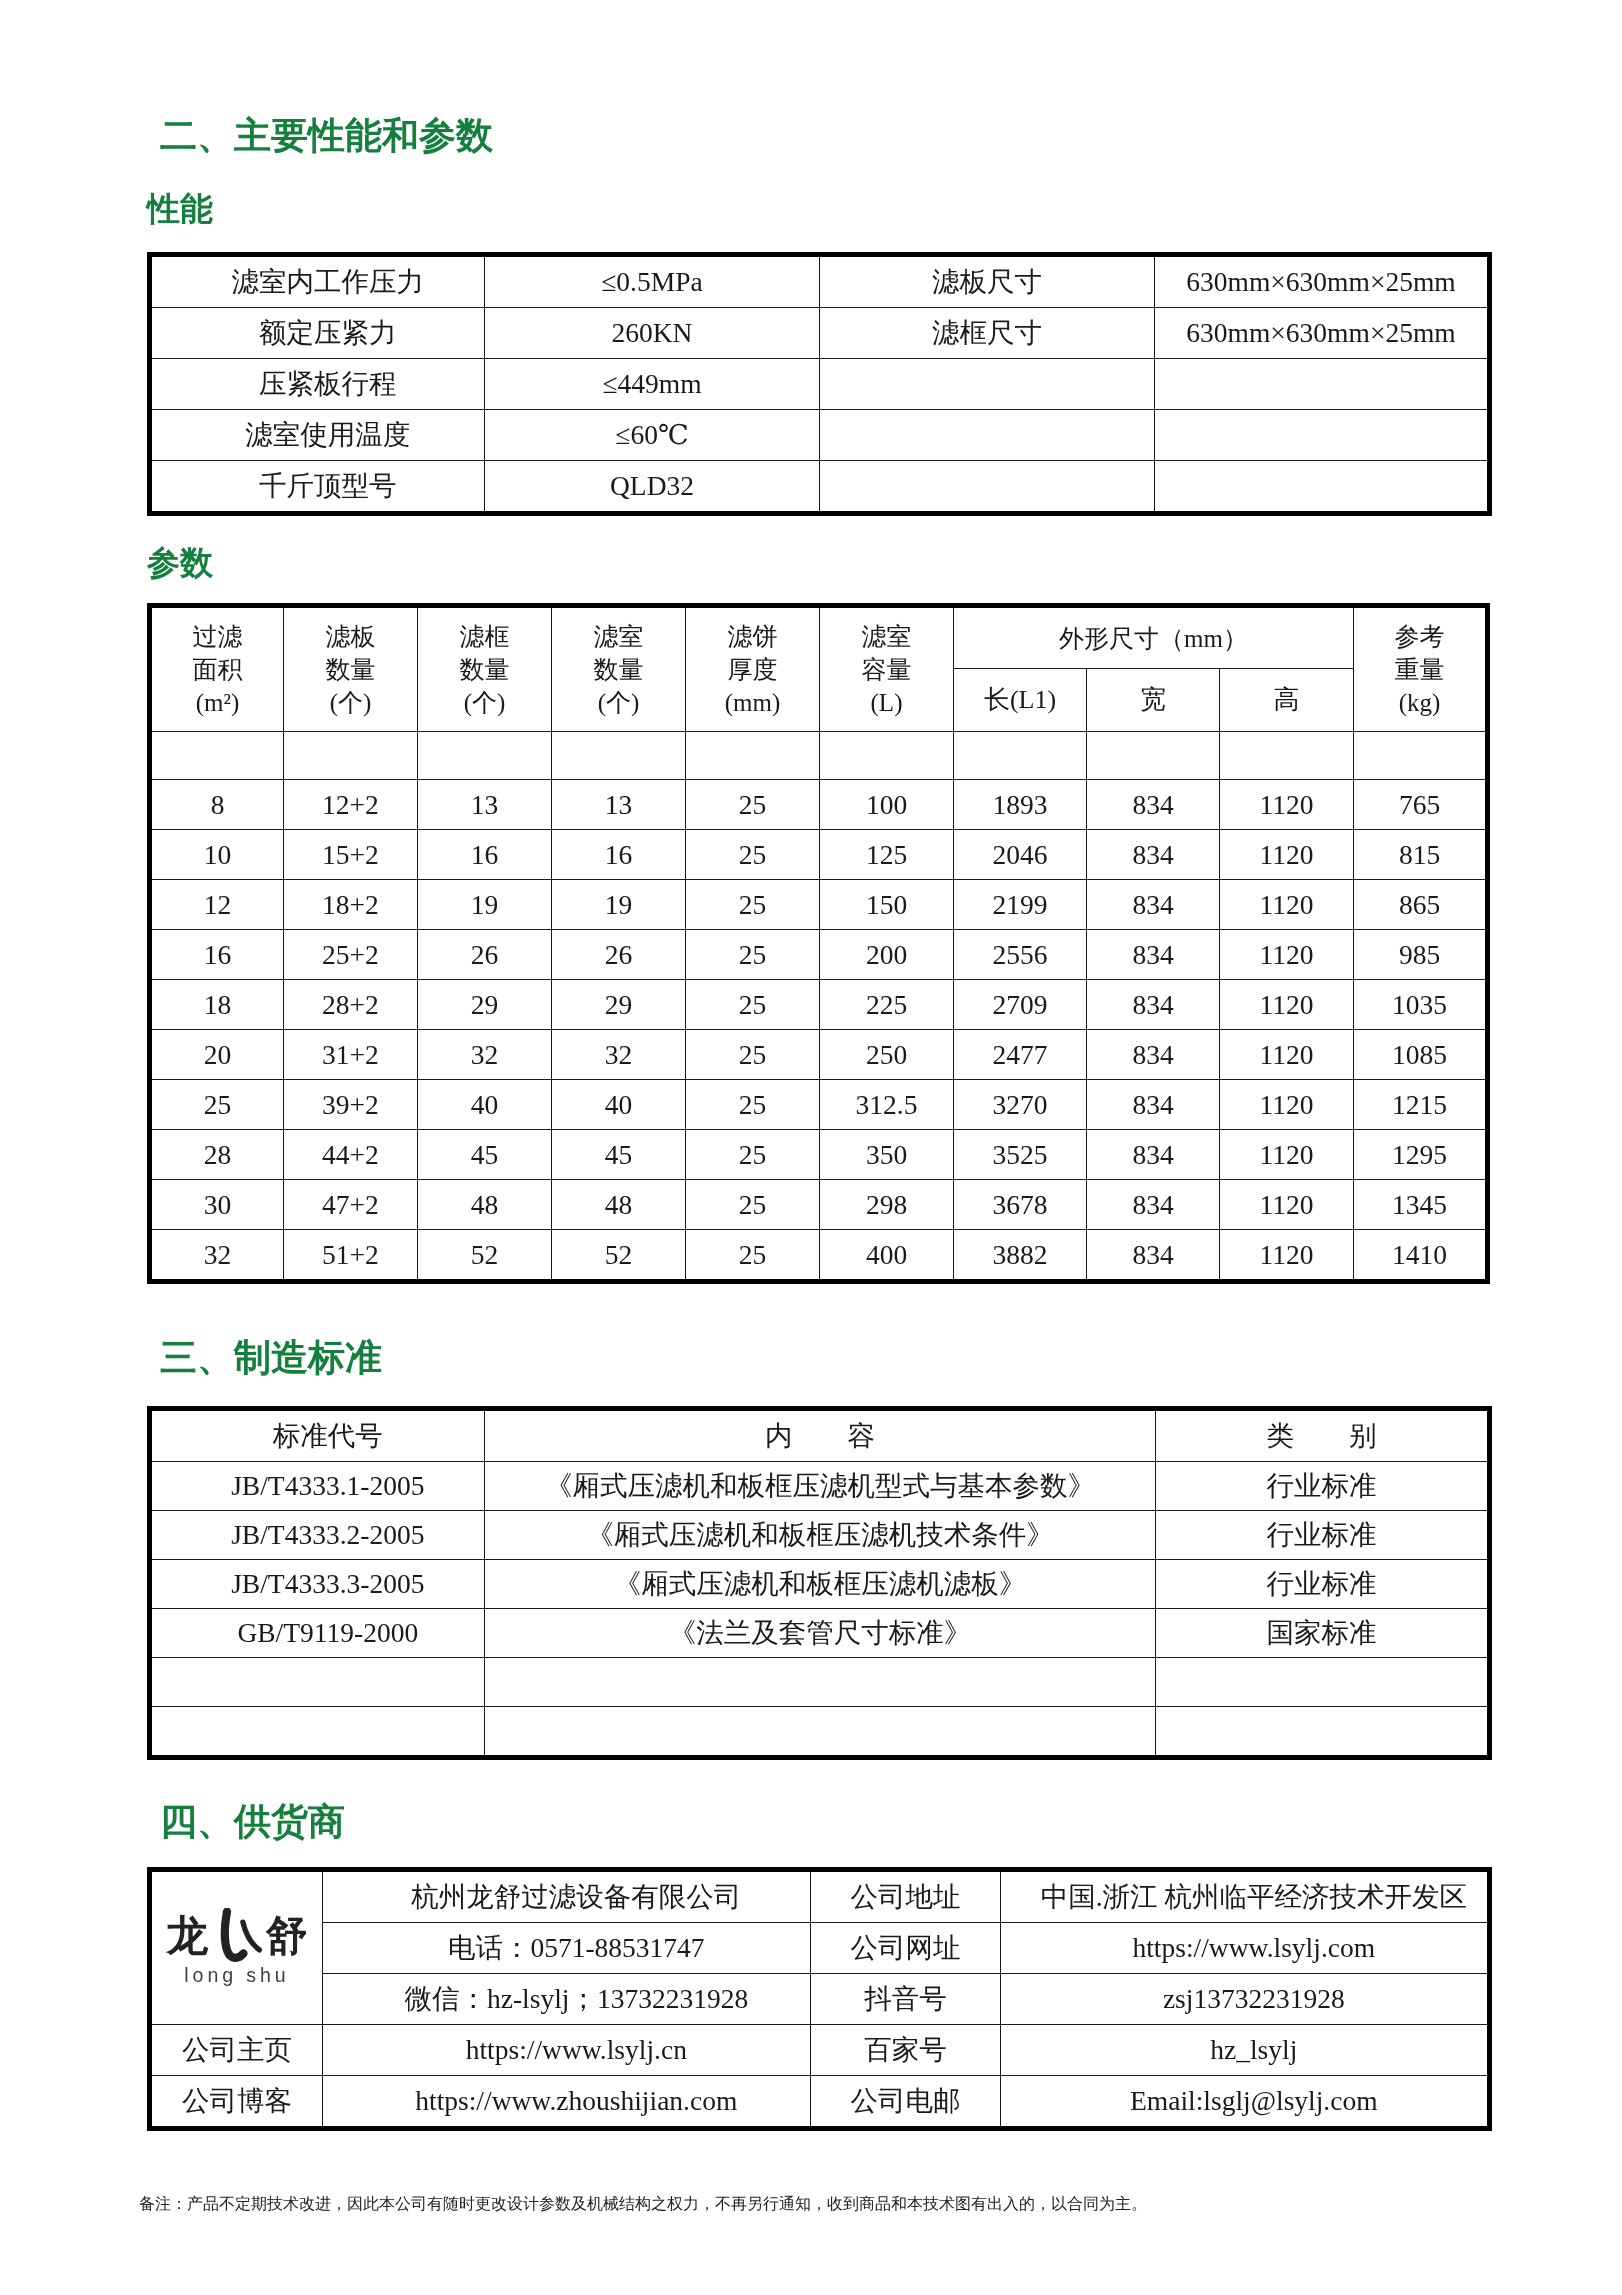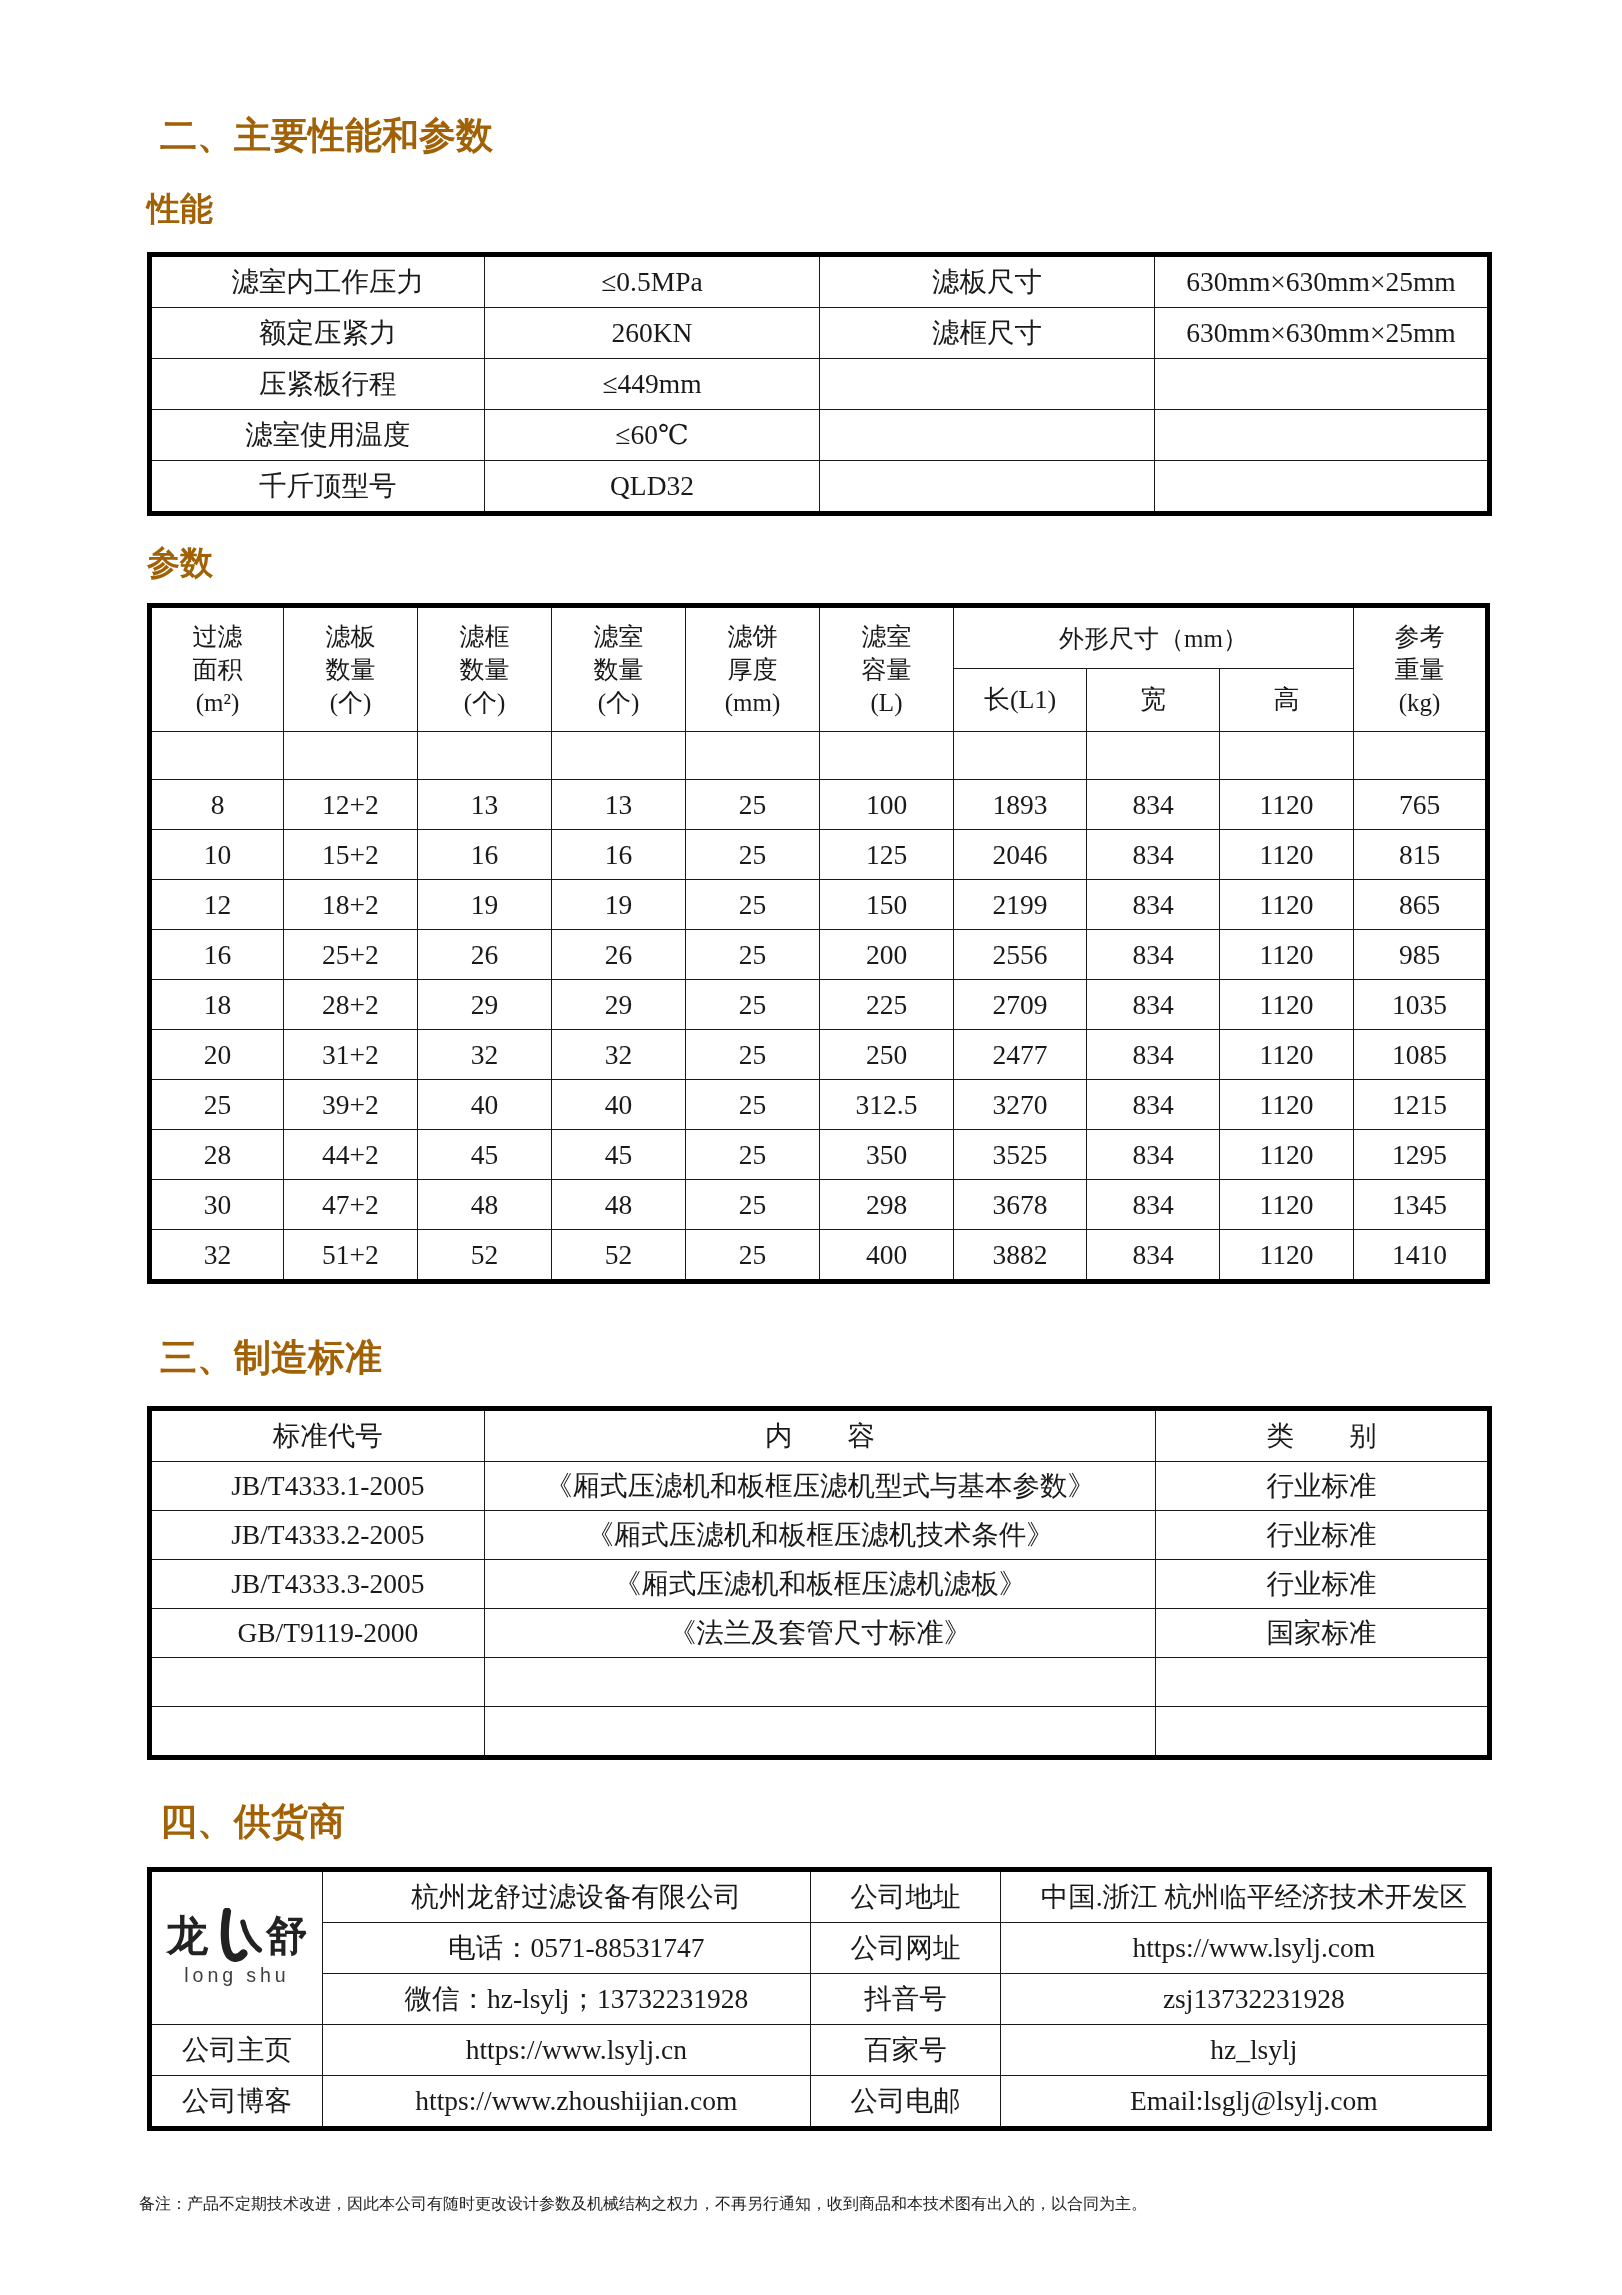--- a/index.html
+++ b/index.html
@@ -1,21 +1,21 @@
 <!DOCTYPE html>
 <html style="font-size:10.5px"><head>
 <meta charset="utf-8">
 <style>
   html,body{margin:0;padding:0;background:#ffffff;}
   .page{
     position:relative;width:1622px;height:2295px;background:#ffffff;
     box-sizing:border-box;padding:116px 0 0 147px;overflow:hidden;
     font-family:"Liberation Serif","DejaVu Serif",serif;color:#1a1a1a;
   }
-  h1,h2{font-weight:700;color:#a16207;font-family:Liberation Serif, serif;}
+  h1,h2{font-weight:700;color:#15803d;font-family:Liberation Serif, serif;}
   .h-main{font-size:37px;margin:0 0 0 13px;line-height:1.1;}
   .h-sub{font-size:33px;margin:34px 0 0 0;line-height:1.1;}
   .gap-s{margin-top:25px;}
   .tbl{
     border-collapse:collapse;table-layout:fixed;width:1340px;
     border:5.2px solid #000;
   }
   .tbl td{
     border:1.3px solid #1a1a1a;vertical-align:middle;text-align:center;
     font-size:27.5px;padding:0;overflow:hidden;

